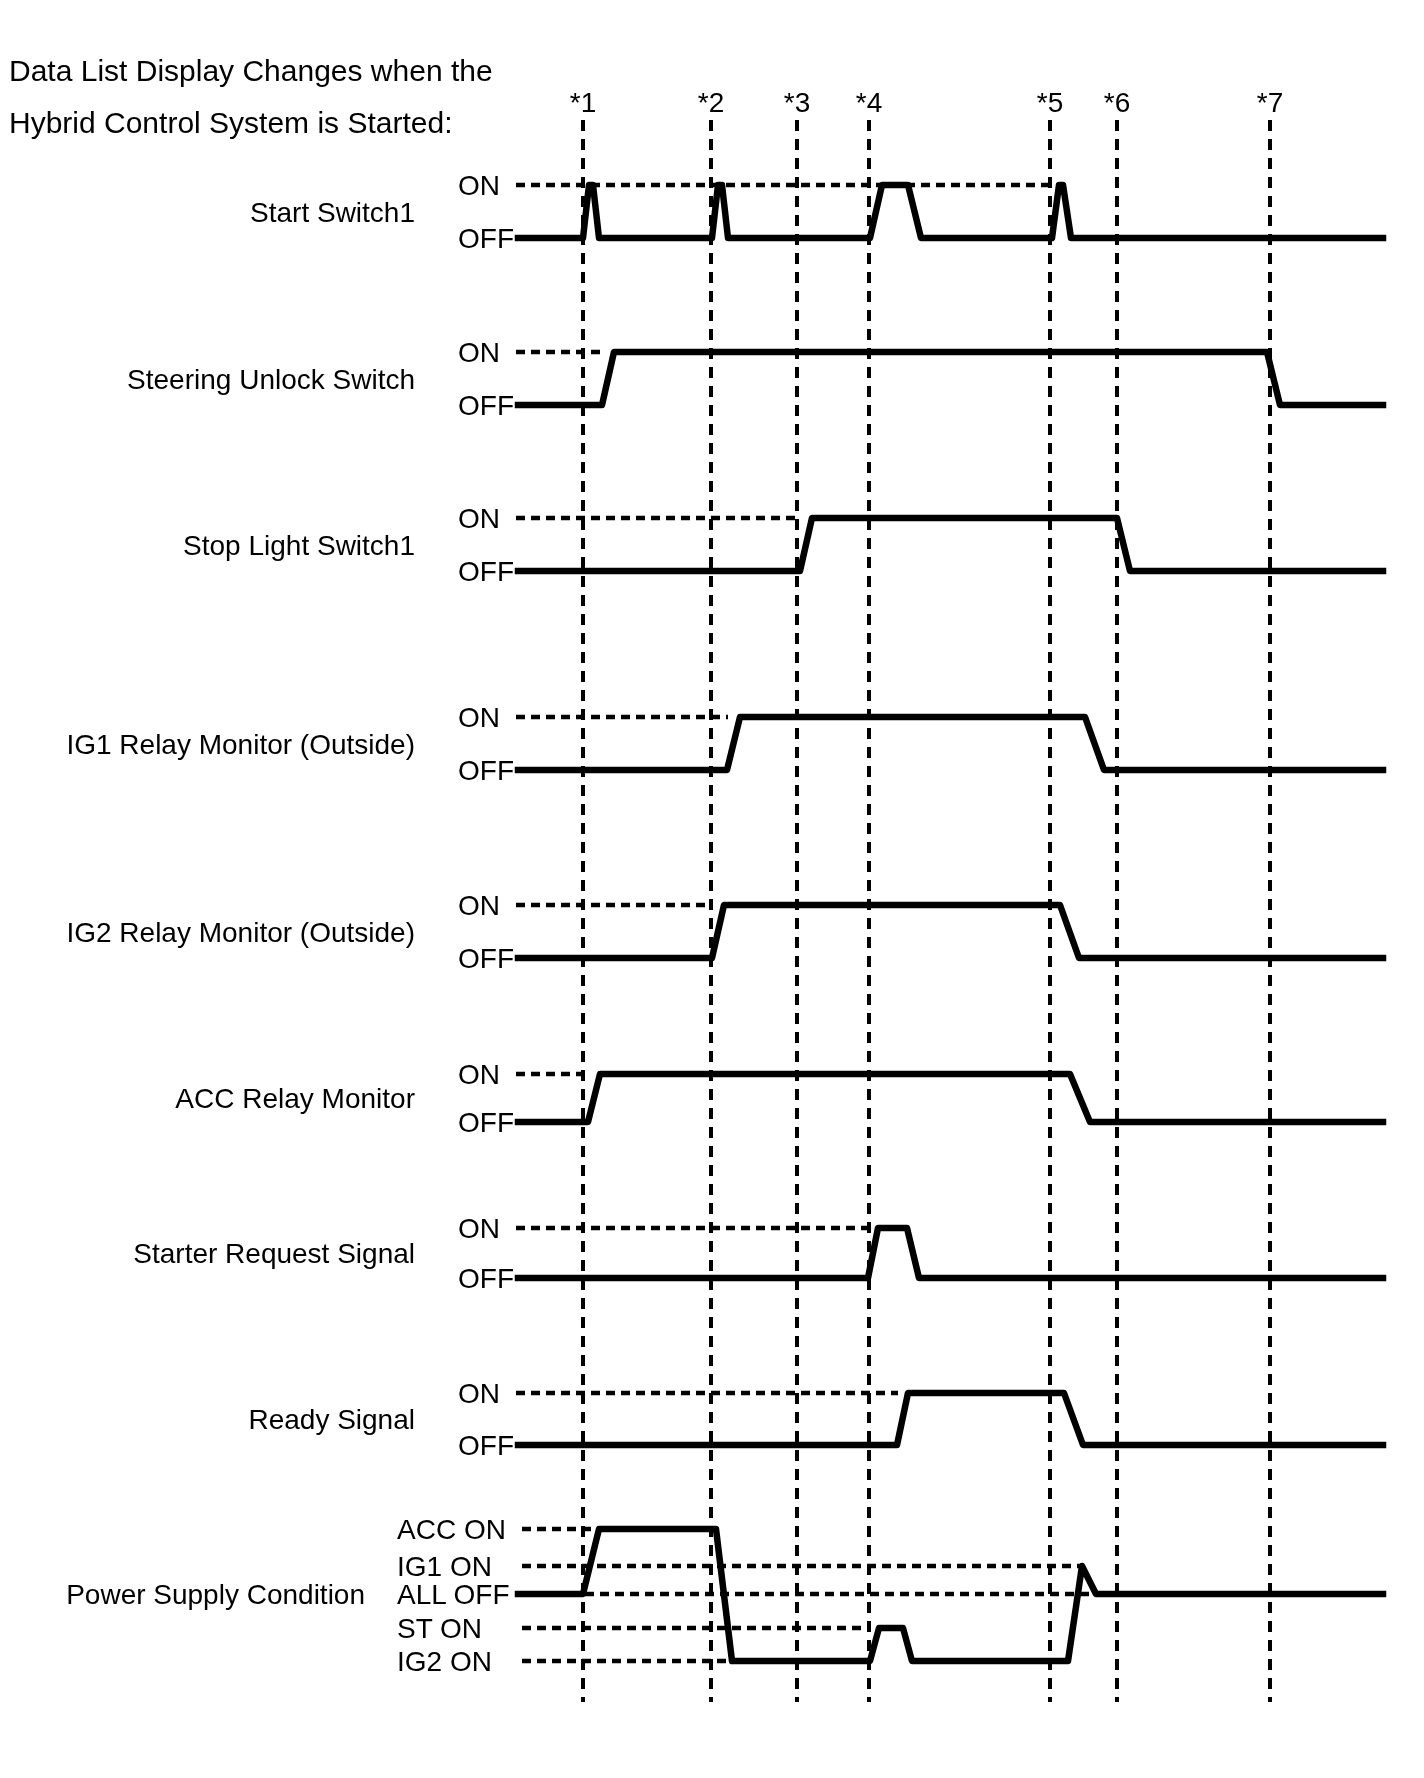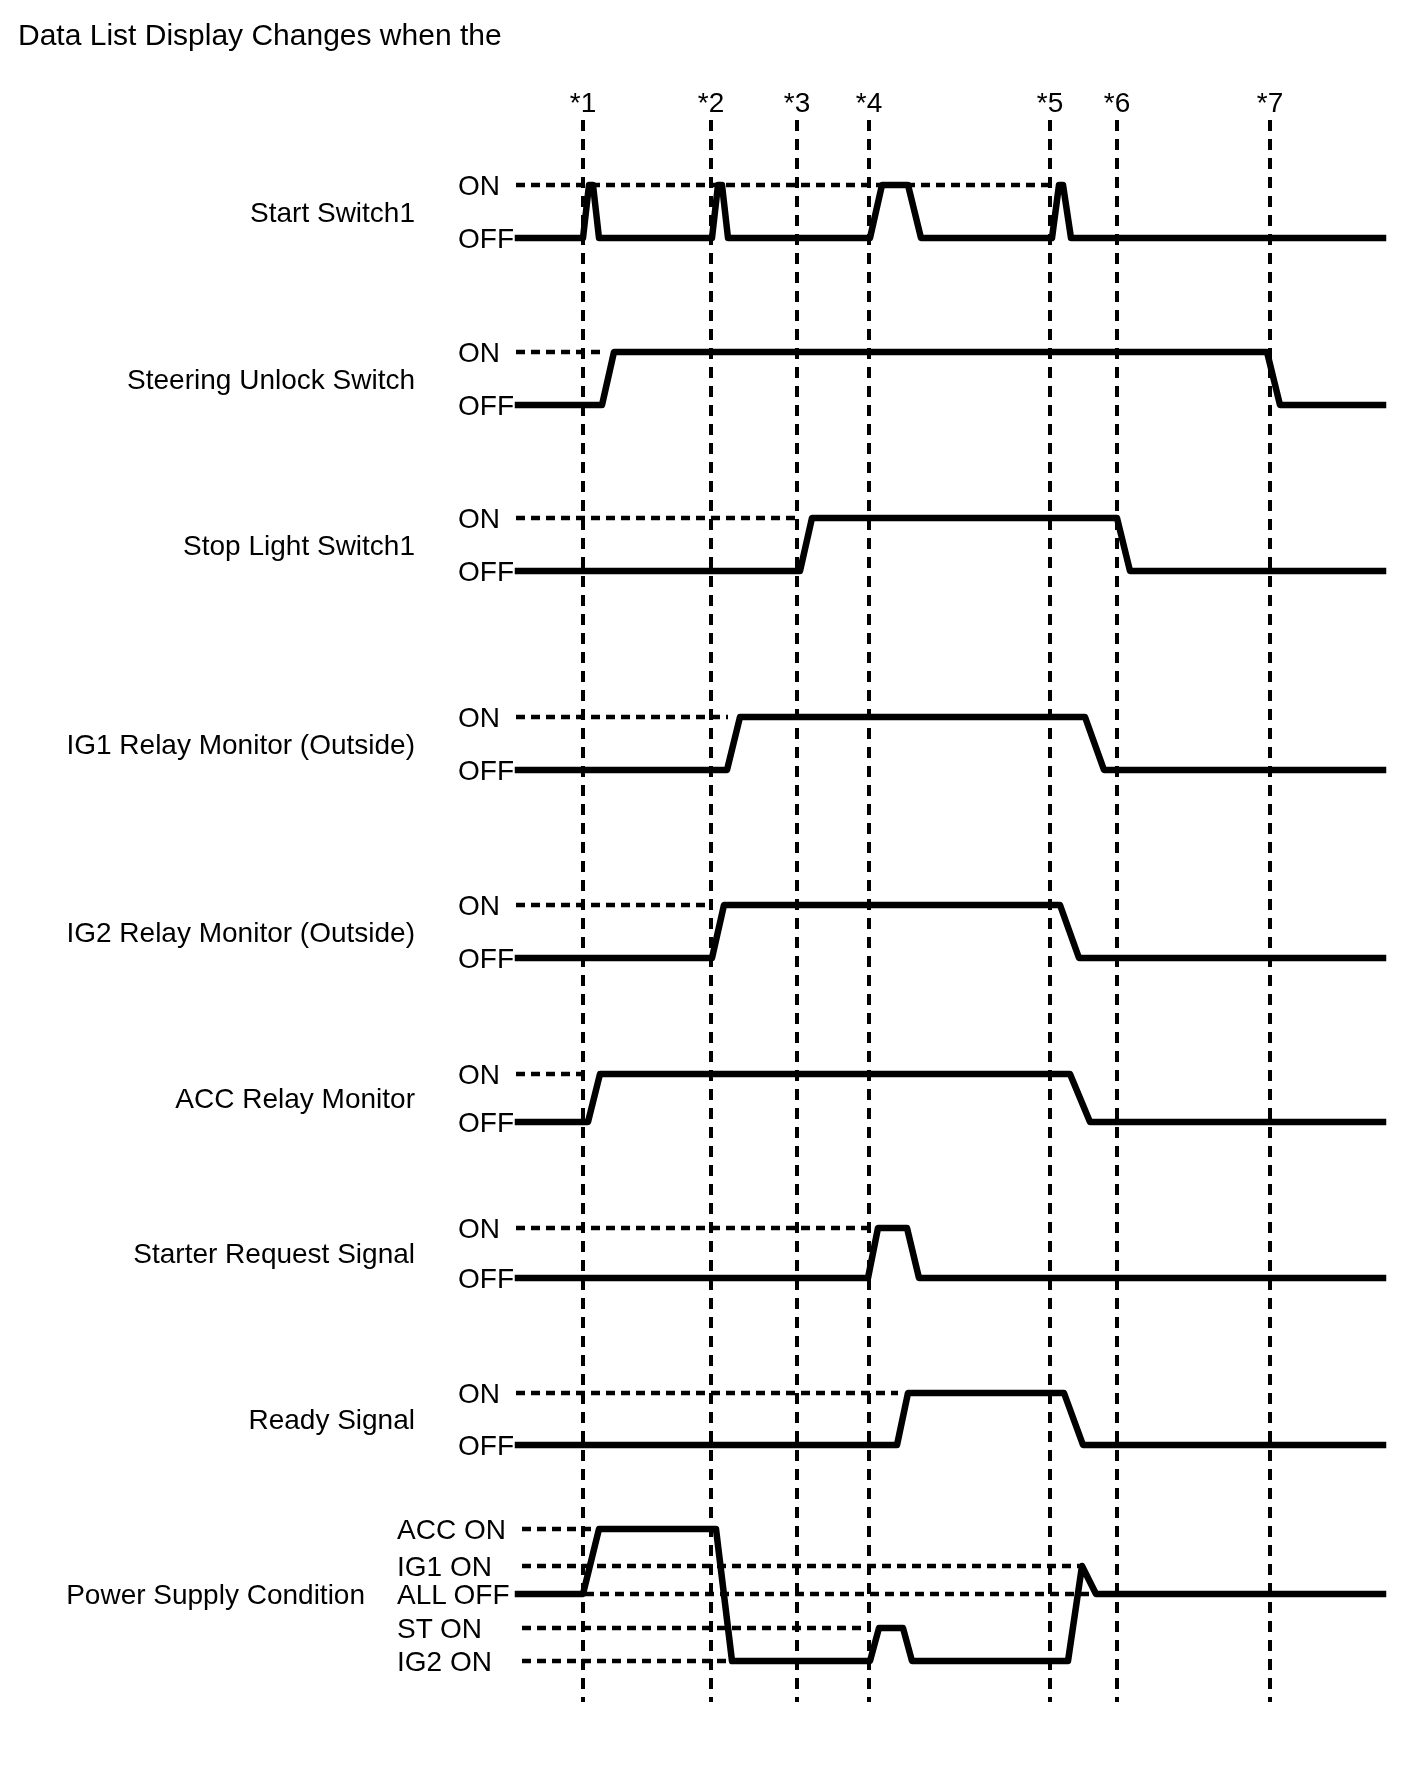--- a/index.html
+++ b/index.html
@@ -7,25 +7,26 @@
     position: relative;
     width: 1424px;
     height: 1778px;
     background: #ffffff;
     font-family: "Liberation Sans", sans-serif;
     color: #000;
     overflow: hidden;
   }
   .title-line {
     position: absolute;
-    left: 18px;
+    left: 9px;
     font-size: 30px;
     line-height: 34px;
     color: #000;
     white-space: nowrap;
+    margin-top: 36px;
   }
   #title1 { top: 18px; }
   #title2 { top: 70px; }
   svg.diagram { position:absolute; left:0; top:0; }
   svg.diagram text {
     font-family: "Liberation Sans", sans-serif;
     font-size: 28px;
     fill: #000;
   }
   svg.diagram .vdash {
@@ -47,20 +48,21 @@
   }
   svg.diagram .marker-label { text-anchor: middle; }
   svg.diagram .row-name { text-anchor: end; }
   svg.diagram .level-label { text-anchor: start; }
 </style>
 </head>
 <body>
 
 <div class="page">
   <div id="title1" class="title-line">Data List Display Changes when the</div>
+  <div id="title2" class="title-line">Hybrid Control System is Started:</div>
   <svg class="diagram" width="1424" height="1778" viewBox="0 0 1424 1778" xmlns="http://www.w3.org/2000/svg">
       <line x1="583" y1="120" x2="583" y2="1702" class="vdash"></line>
       <text x="583" y="112" class="marker-label">*1</text>
       <line x1="711" y1="120" x2="711" y2="1702" class="vdash"></line>
       <text x="711" y="112" class="marker-label">*2</text>
       <line x1="797" y1="120" x2="797" y2="1702" class="vdash"></line>
       <text x="797" y="112" class="marker-label">*3</text>
       <line x1="869" y1="120" x2="869" y2="1702" class="vdash"></line>
       <text x="869" y="112" class="marker-label">*4</text>
       <line x1="1050" y1="120" x2="1050" y2="1702" class="vdash"></line>

